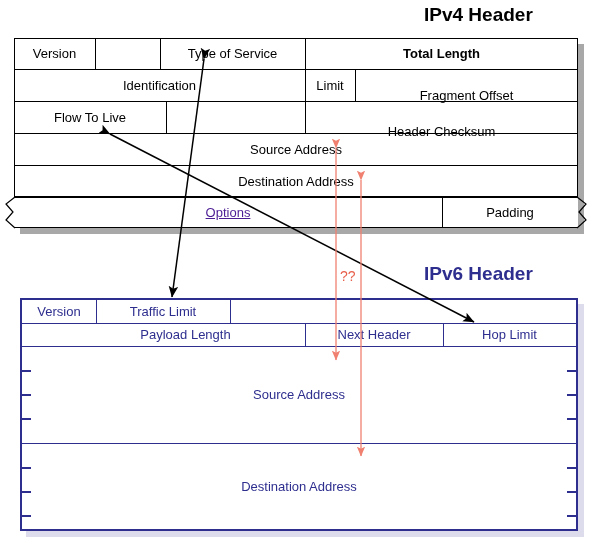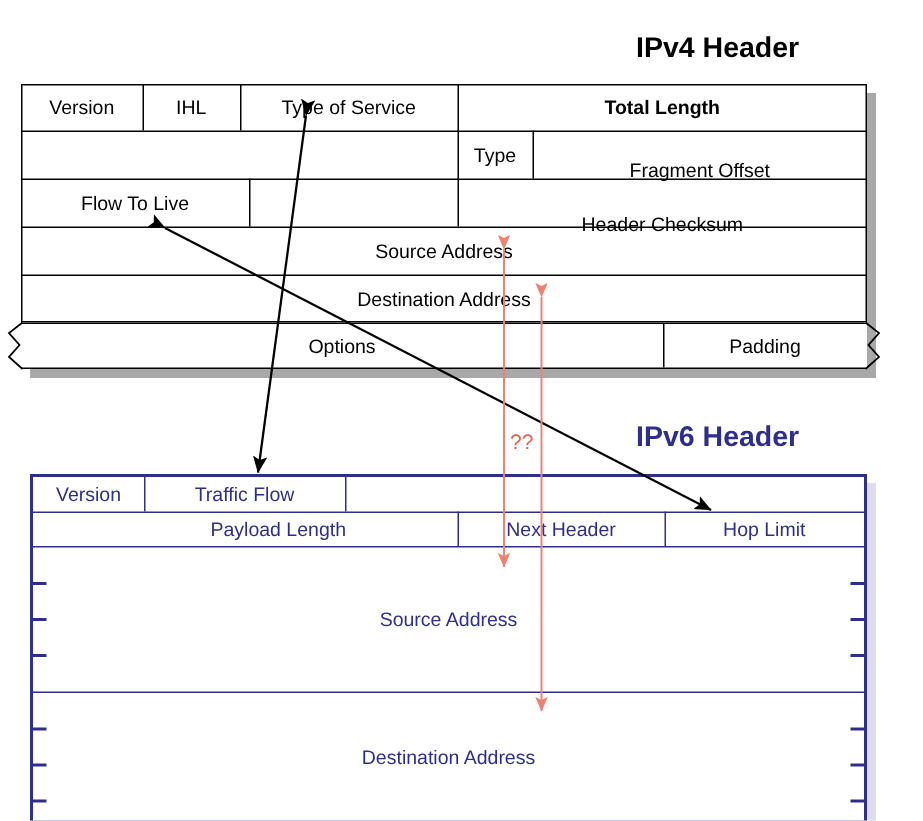--- a/index.html
+++ b/index.html
@@ -3,21 +3,21 @@
 <meta charset="utf-8">
 <style>
   html,body{margin:0;padding:0;}
   body{
     width:615px;height:547px;
     background:#ffffff;
     font-family:"Liberation Sans","DejaVu Sans",sans-serif;
     position:relative;
     overflow:hidden;
   }
-  #root{position:absolute;left:0;top:0;width:615px;height:444px;margin-top:18px;}
+  #root{position:absolute;left:0;top:0;width:615px;height:444px;}
 
   
   .title{
     position:absolute;
     font-weight:bold;
     font-size:19px;
     letter-spacing:0px;
     white-space:nowrap;
   }
   #ipv4-title{ left:424px; top:4px; color:#000000; }
@@ -106,37 +106,37 @@
     <div class="vline-k" style="left:146px;top:0;height:31px;"></div>
     <div class="vline-k" style="left:291px;top:0;height:31px;"></div>
 
     <div class="vline-k" style="left:291px;top:31px;height:32px;"></div>
     <div class="vline-k" style="left:341px;top:31px;height:32px;"></div>
 
     <div class="vline-k" style="left:152px;top:63px;height:32px;"></div>
     <div class="vline-k" style="left:291px;top:63px;height:32px;"></div>
 
     <div class="cell" style="left:0;top:0;width:81px;height:31px;">Version</div>
-    <div class="cell" style="left:81px;top:0;width:65px;height:31px;">IHL</div>
     <div class="cell" style="left:146px;top:0;width:145px;height:31px;">Type of Service</div>
     <div class="cell" style="left:291px;top:0;width:273px;height:31px;font-weight:bold;">Total Length</div>
 
-    <div class="cell" style="left:291px;top:31px;width:50px;height:32px;">Type</div>
+    <div class="cell" style="left:0;top:31px;width:291px;height:32px;">Identification</div>
+    <div class="cell" style="left:291px;top:31px;width:50px;height:32px;">Limit</div>
     <div class="cell" style="left:341px;top:41px;width:223px;height:32px;">Fragment Offset</div>
 
     <div class="cell" style="left:0;top:63px;width:152px;height:32px;">Flow To Live</div>
     <div class="cell" style="left:291px;top:77px;width:273px;height:32px;">Header Checksum</div>
 
     <div class="cell" style="left:0;top:95px;width:564px;height:32px;">Source Address</div>
     <div class="cell" style="left:0;top:127px;width:564px;height:32px;">Destination Address</div>
 
     <div id="opt-row">
       <div id="opt-box"></div>
       <div class="vline-k" style="left:428px;top:1px;height:29px;"></div>
-      <div class="cell" style="left:0;top:0;width:428px;height:31px;color:#000000;">Options</div>
+      <div class="cell" style="left:0;top:0;width:428px;height:31px;color:#4c1d95;text-decoration:underline;">Options</div>
       <div class="cell" style="left:428px;top:0;width:136px;height:31px;color:#000;">Padding</div>
 
       <svg style="position:absolute;left:-14px;top:-1px;" width="16" height="33">
         <polyline points="15,1 6,8 13,16 6,24 15,32" fill="none" stroke="#000" stroke-width="1.2"></polyline>
       </svg>
 
       <svg style="position:absolute;left:563px;top:-1px;" width="16" height="33">
         <polyline points="0,1 9,8 2,16 9,24 0,32" fill="none" stroke="#000" stroke-width="1.2"></polyline>
       </svg>
     </div>
@@ -153,21 +153,21 @@
     <div class="hline-b" style="left:2px;top:48px;width:554px;"></div>
     <div class="hline-b" style="left:2px;top:145px;width:554px;"></div>
 
     <div class="vline-b" style="left:76px;top:2px;height:23px;"></div>
     <div class="vline-b" style="left:210px;top:2px;height:23px;"></div>
 
     <div class="vline-b" style="left:285px;top:25px;height:23px;"></div>
     <div class="vline-b" style="left:423px;top:25px;height:23px;"></div>
 
     <div class="cell" style="left:2px;top:2px;width:74px;height:23px;">Version</div>
-    <div class="cell" style="left:76px;top:2px;width:134px;height:23px;">Traffic Flow</div>
+    <div class="cell" style="left:76px;top:2px;width:134px;height:23px;">Traffic Limit</div>
 
     <div class="cell" style="left:2px;top:25px;width:283px;height:23px;padding-left:44px;">Payload Length</div>
     <div class="cell" style="left:285px;top:25px;width:138px;height:23px;">Next Header</div>
     <div class="cell" style="left:423px;top:25px;width:133px;height:23px;">Hop Limit</div>
 
     <div class="cell" style="left:2px;top:48px;width:554px;height:97px;">Source Address</div>
     <div class="tick" style="left:2px;top:72px;"></div>
     <div class="tick" style="left:2px;top:96px;"></div>
     <div class="tick" style="left:2px;top:120px;"></div>
     <div class="tick" style="left:547px;top:72px;"></div>

